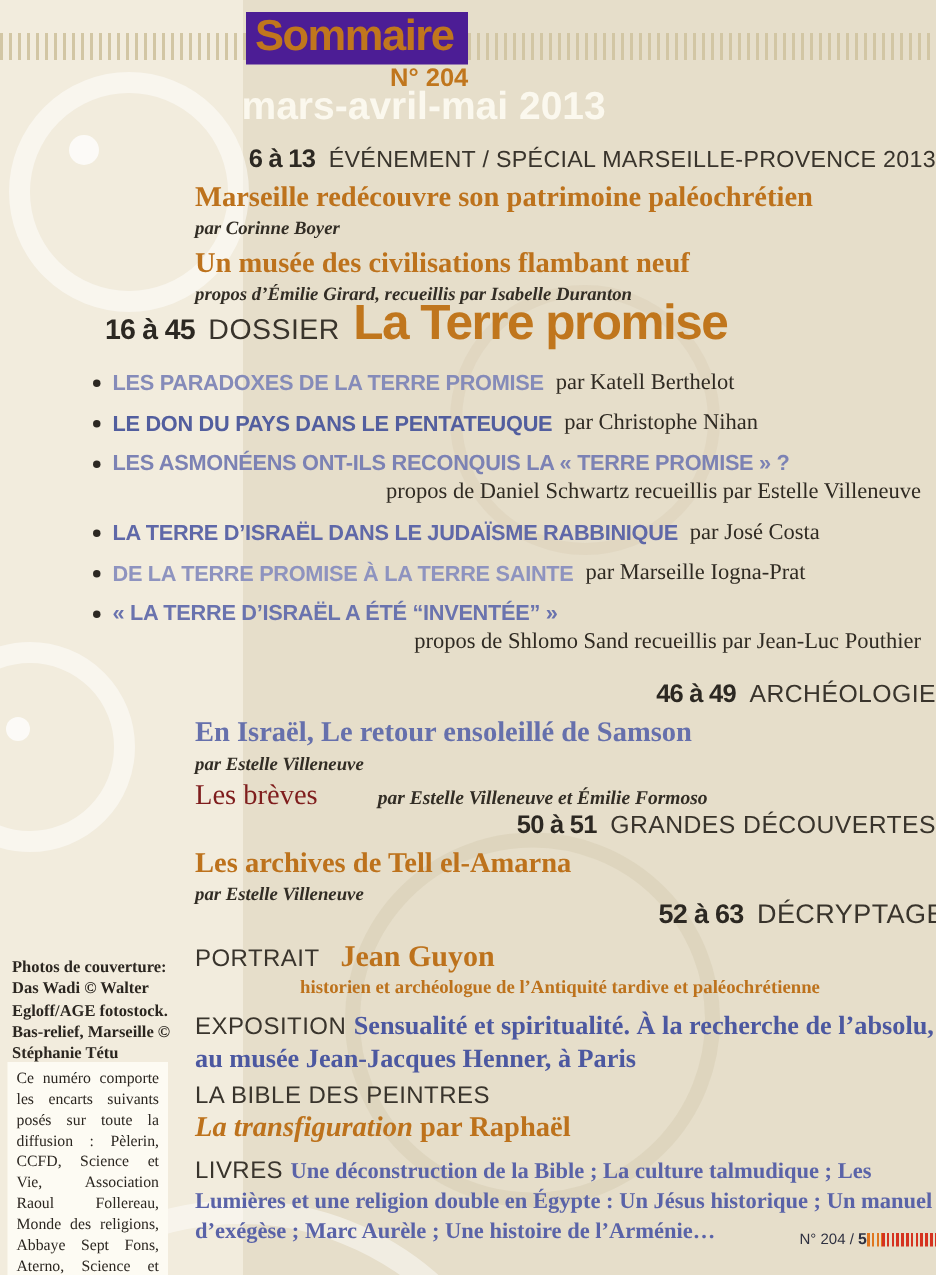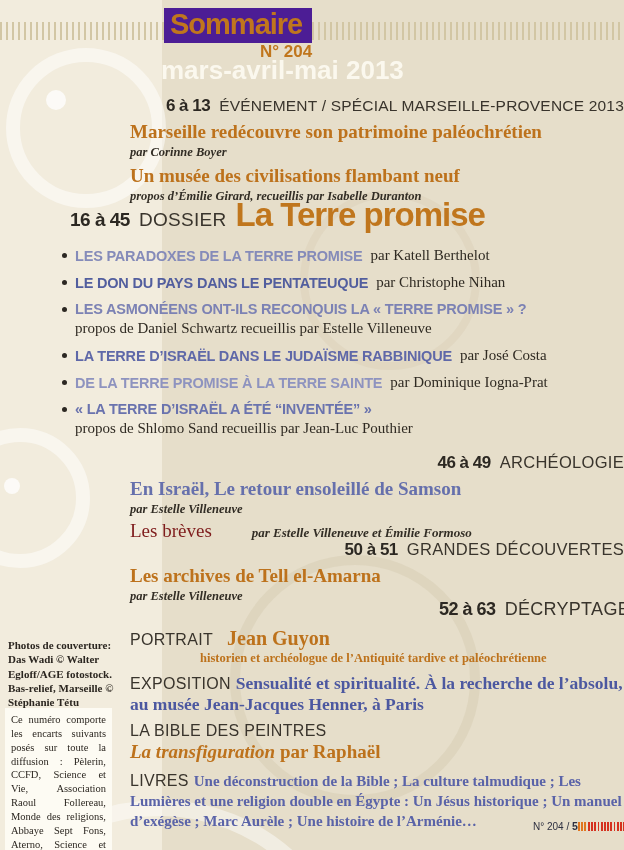--- a/index.html
+++ b/index.html
@@ -24,21 +24,21 @@
   .sec{position:absolute;}
   .sec-head{display:flex;align-items:baseline;gap:9px;white-space:nowrap;justify-content:flex-end;}
   .range{font-size:17px;font-weight:bold;letter-spacing:-.5px;color:#2c2822;}
   .cat{font-size:16.5px;font-weight:400;color:#39342c;letter-spacing:.3px;}
   .cat-long{font-size:15.5px;letter-spacing:.2px;}
   .hl-orange{font-family:"Liberation Serif",serif;font-size:19px;font-weight:bold;color:#bd721c;margin-top:5px;}
   .hl-purple{font-family:"Liberation Serif",serif;font-size:19px;font-weight:bold;color:#6670ac;margin-top:5px;}
   .byline-italic{font-family:"Liberation Serif",serif;font-style:italic;font-weight:600;font-size:12.5px;color:#322d25;margin-top:2px;}
   
   .dossier-title{font-size:33px;font-weight:bold;color:#c0761d;letter-spacing:-1px;line-height:1;}
-  .item{margin-bottom:10px;}
+  .item{margin-bottom:10px;text-align:right;}
   .item-line{display:flex;align-items:center;gap:8px;}
   .bullet{width:5px;height:5px;border-radius:50%;background:#2c2822;flex:0 0 auto;}
   .item-title{font-size:14.5px;font-weight:bold;letter-spacing:-.2px;white-space:nowrap;}
   .item-byline{font-family:"Liberation Serif",serif;font-size:15px;color:#2f2a22;white-space:nowrap;}
   .item-sub{font-family:"Liberation Serif",serif;font-size:15px;color:#2f2a22;margin:3px 0 0 13px;}
   
   .breves-row{margin-top:3px;display:flex;align-items:baseline;gap:8px;}
   .breves-title{font-family:"Liberation Serif",serif;font-size:19px;color:#7f1d1d;}
   
   .portrait-row{display:flex;align-items:baseline;gap:9px;margin-top:7px;}
@@ -128,21 +128,21 @@
       <div class="item-line">
         <span class="bullet"></span>
         <span class="item-title" style="color: rgb(95, 104, 168);">LA TERRE D’ISRAËL DANS LE JUDAÏSME RABBINIQUE</span>
         <span class="item-byline">par José Costa</span>
       </div>
     </div>
     <div class="item">
       <div class="item-line">
         <span class="bullet"></span>
         <span class="item-title" style="color: rgb(142, 147, 191);">DE LA TERRE PROMISE À LA TERRE SAINTE</span>
-        <span class="item-byline">par Dominique Iogna-Prat</span>
+        <span class="item-byline">par Marseille Iogna-Prat</span>
       </div>
     </div>
     <div class="item">
       <div class="item-line">
         <span class="bullet"></span>
         <span class="item-title" style="color: rgb(106, 115, 174);">« LA TERRE D’ISRAËL A ÉTÉ “INVENTÉE” »</span>
       </div>
       <div class="item-sub">propos de Shlomo Sand recueillis par Jean-Luc Pouthier</div>
     </div>
   </div>

